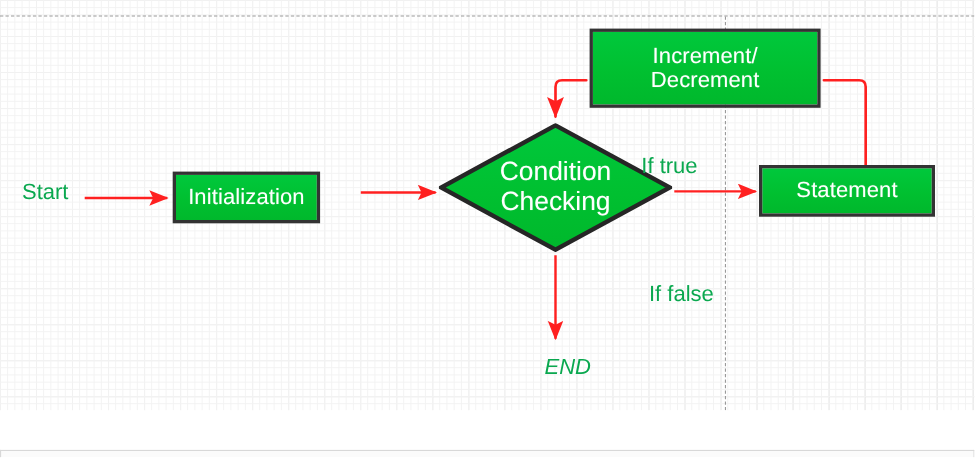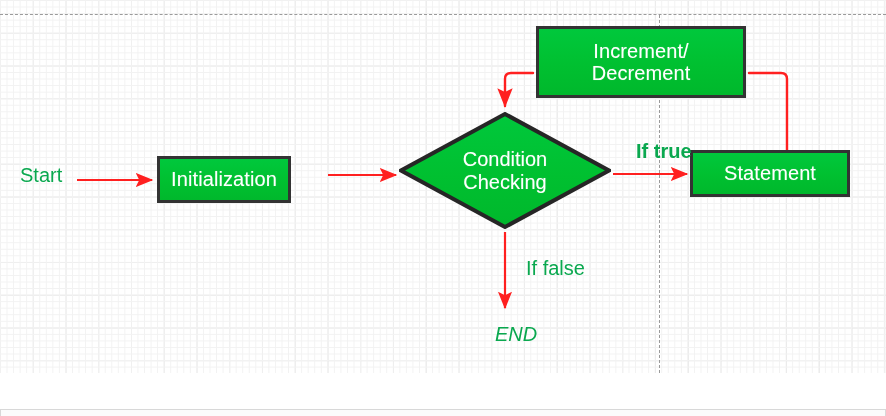--- a/index.html
+++ b/index.html
@@ -94,37 +94,37 @@
     position: absolute;
     left: 0;
     top: 0;
     width: 212px;
     height: 117px;
     display: flex;
     align-items: center;
     justify-content: center;
     text-align: center;
     color: #ffffff;
-    font-size: 20px;
+    font-size: 24px;
     line-height: 1.12;
     text-shadow: 0 0 1px rgba(255,255,255,0.35);
     white-space: pre-line;
     pointer-events: none;
   }
   
   .edge-label {
     position: absolute;
     color: #0aa84f;
     font-size: 20px;
     line-height: 1;
     white-space: nowrap;
   }
   #label-start   { left: 20px;  top: 165px; }
-  #label-iftrue  { left: 636px; top: 141px; font-weight: bold; }
-  #label-iffalse { left: 526px; top: 258px; }
+  #label-iftrue  { left: 583px; top: 141px; }
+  #label-iffalse { left: 590px; top: 258px; }
   #label-end     { left: 495px; top: 324px; font-style: italic; }
 
   
   #bottom-blank {
     position: absolute;
     left: 0;
     top: 373px;
     width: 886px;
     height: 36px;
     background: #ffffff;

